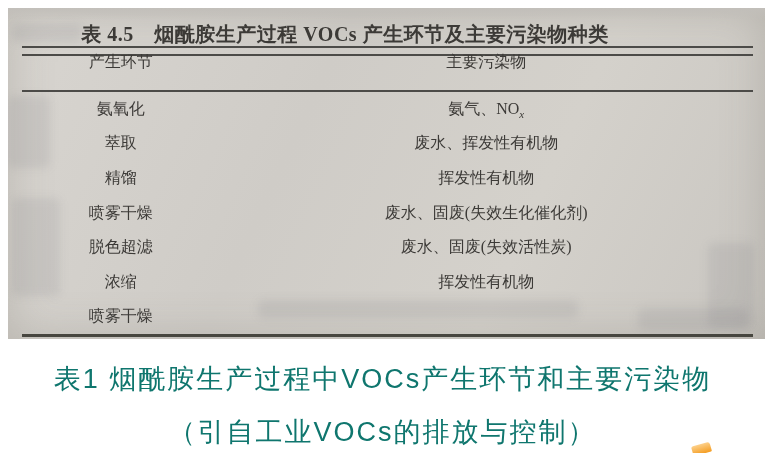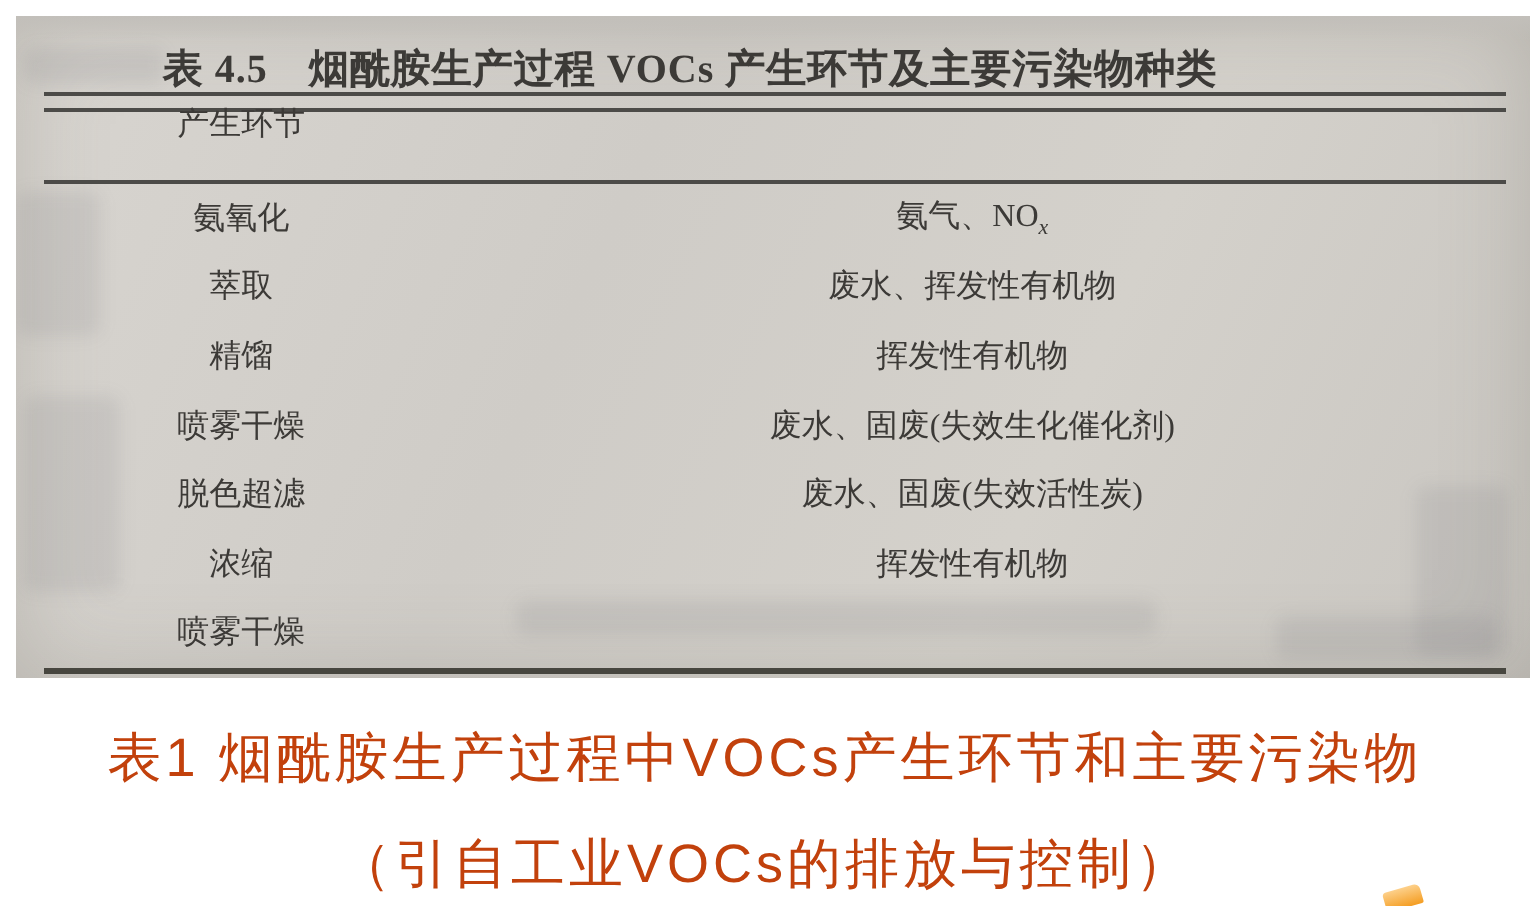--- a/index.html
+++ b/index.html
@@ -122,21 +122,21 @@
     height: 0;
     border-top: 3px solid #47463f;
   }
 
   
   .caption {
     position: absolute;
     left: 0;
     width: 765px;
     text-align: center;
-    color: #c2410c;
+    color: #0f766e;
     font-size: 27px;
     letter-spacing: 2px;
     font-family: "Liberation Sans", "DejaVu Sans", sans-serif;
   }
   .caption-1 { top: 361px; }
   .caption-2 { top: 414px; }
 
   
   .marker {
     position: absolute;
@@ -161,20 +161,21 @@
     <div class="smudge" style="left:4px;  top:190px; width:48px;  height:98px;"></div>
     <div class="smudge" style="left:700px;top:235px; width:46px;  height:85px;"></div>
     <div class="smudge" style="left:630px;top:300px; width:110px; height:22px;"></div>
     <div class="smudge" style="left:250px;top:292px; width:320px; height:18px;"></div>
 
     <div class="scan-text tbl-title">表 4.5　烟酰胺生产过程 VOCs 产生环节及主要污染物种类</div>
 
     <div class="rule-double"></div>
     <div class="hdr-row scan-text">
       <div class="cell-process">产生环节</div>
+      <div class="cell-pollutant">主要污染物</div>
     </div>
     <div class="rule-single"></div>
 
     <div class="rows">
       <div class="row scan-text">
         <div class="cell-process">氨氧化</div>
         <div class="cell-pollutant"><span>氨气、NO</span><sub>x</sub></div>
       </div>
       <div class="row scan-text">
         <div class="cell-process">萃取</div>

